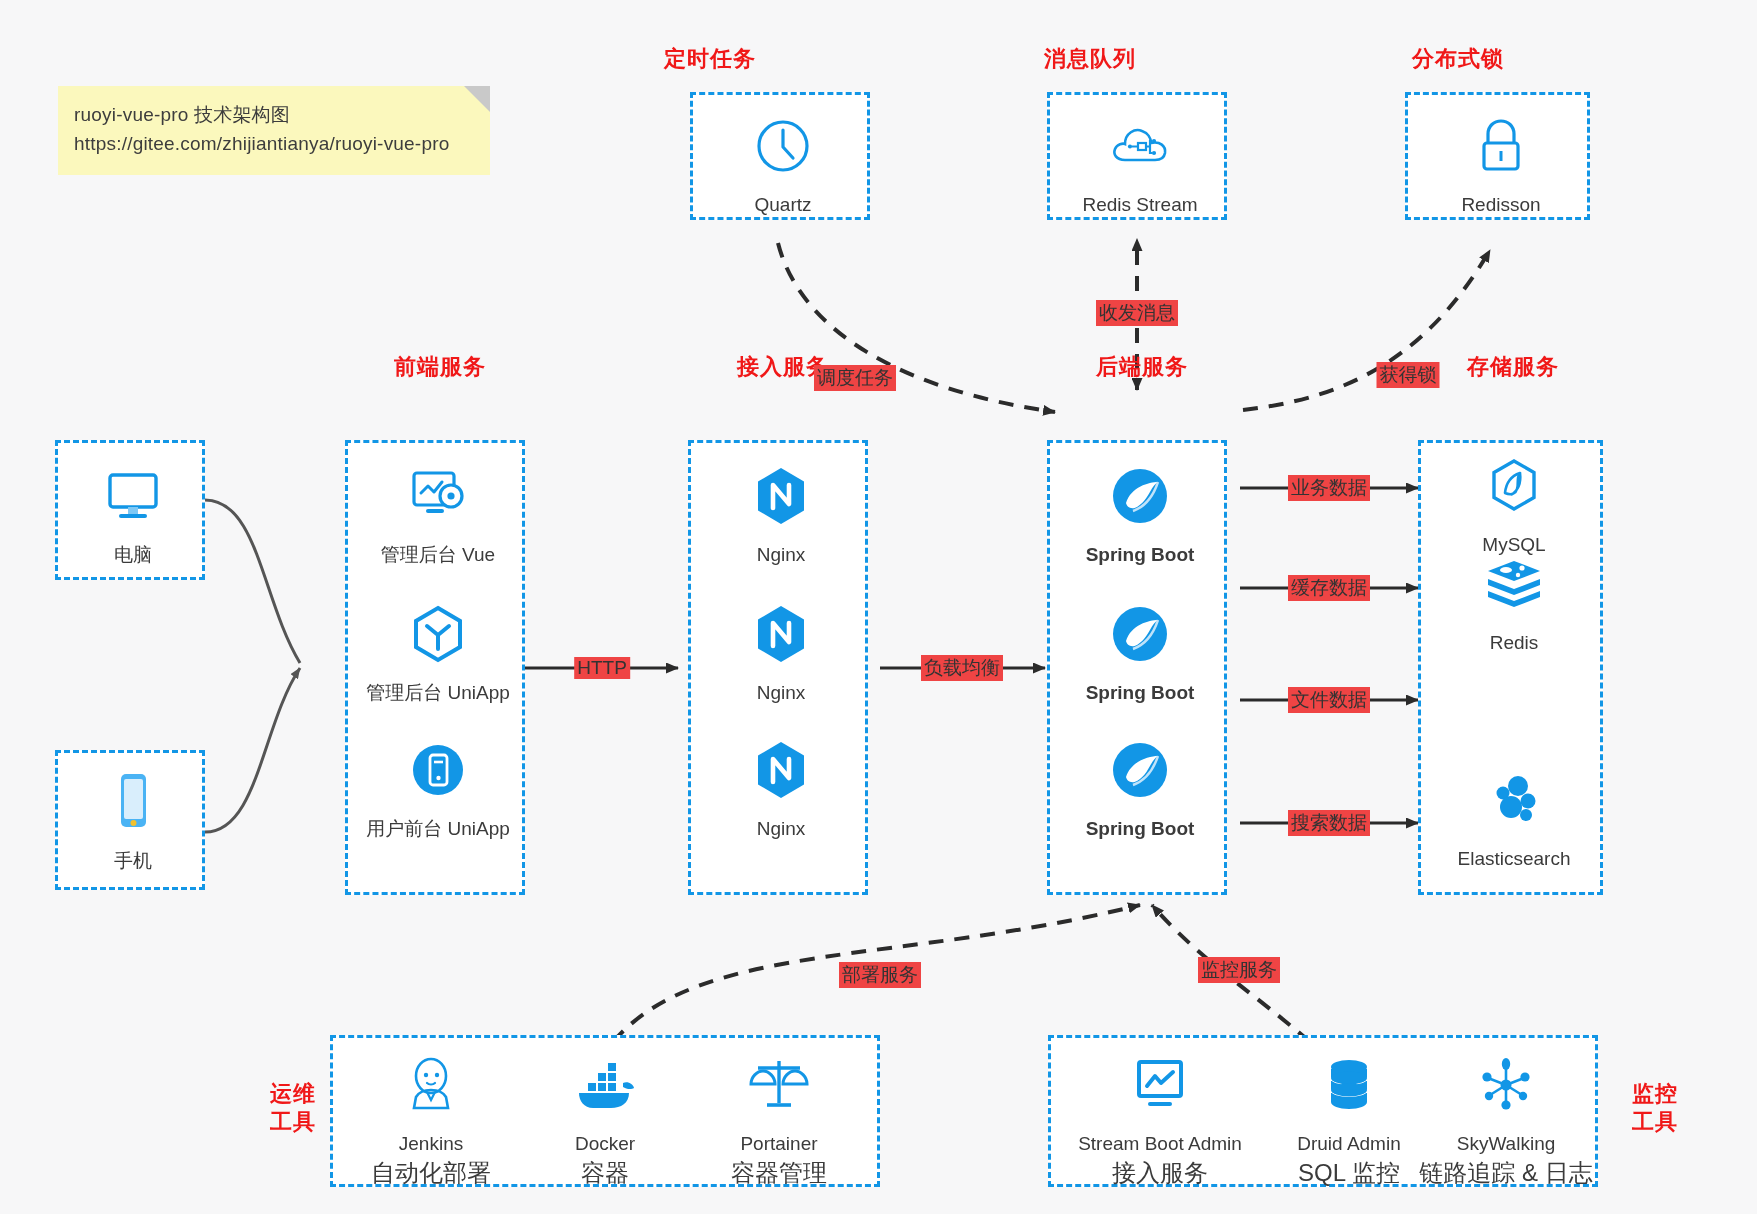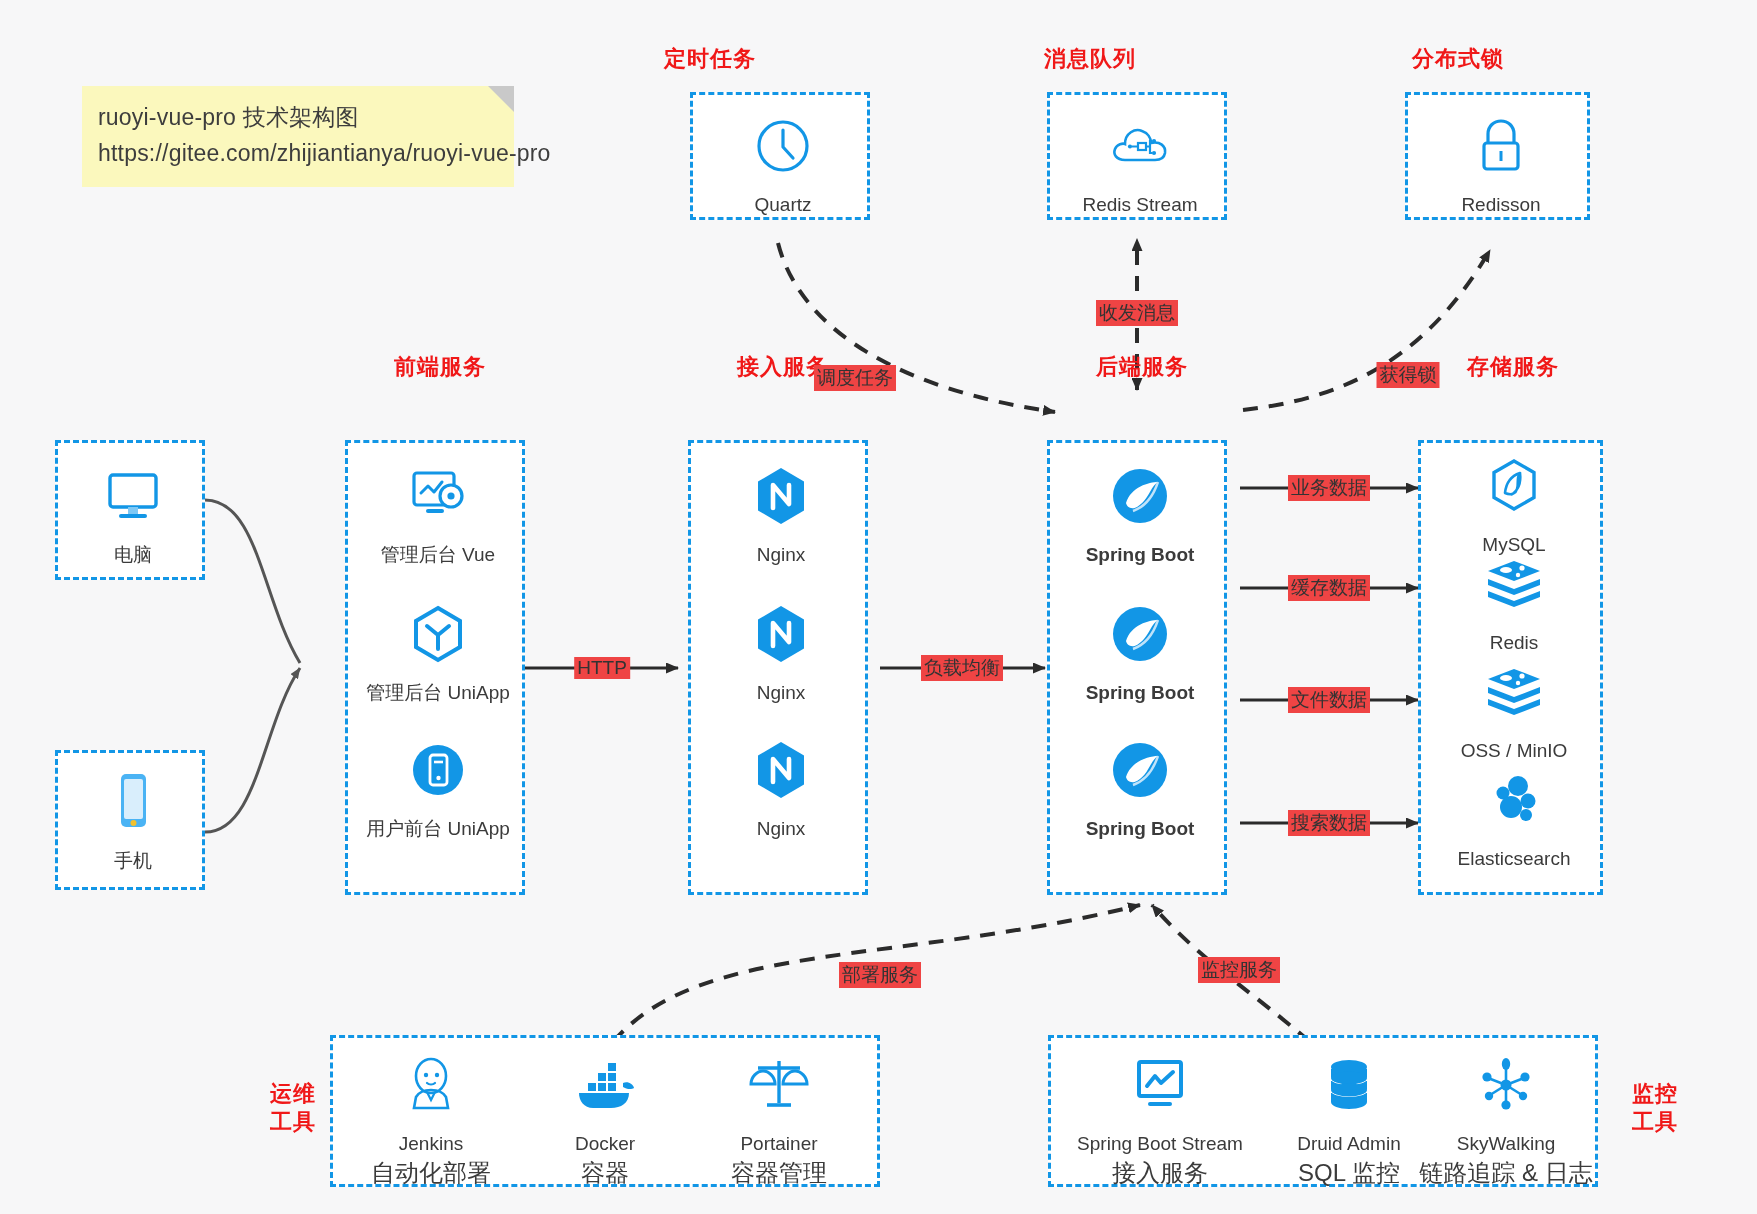--- a/index.html
+++ b/index.html
@@ -14,24 +14,23 @@
   }
   #stage{position:absolute;left:0;top:0;width:1757px;height:1214px;}
   svg.edges{position:absolute;left:0;top:0;width:1757px;height:1214px;pointer-events:none;}
 
   
   .note{
     position:absolute;
     background:#fbf8bd;
     padding:14px 16px 16px 16px;
     line-height:1.55;
-    font-size:23px;
+    font-size:19px;
     color:#3d3d3d;
     letter-spacing:.2px;
-    margin-left:24px;
   }
   .note .foldwrap{position:absolute;right:0;top:0;width:26px;height:26px;overflow:hidden;}
   .note .fold{
     position:absolute;right:0;top:0;
     width:0;height:0;
     border-left:26px solid transparent;
     border-top:26px solid #c9c9c9;
   }
   .note div{white-space:nowrap;}
 
@@ -319,33 +318,20 @@
           <path d="M30 4 L56 14 L30 24 L4 14 Z" fill="#1296e6"></path>
           <path d="M4 22 L30 32 L56 22 L56 28 L30 38 L4 28 Z" fill="#1296e6"></path>
           <path d="M4 34 L30 44 L56 34 L56 40 L30 50 L4 40 Z" fill="#1296e6"></path>
           <ellipse cx="22" cy="13" rx="6" ry="3" fill="#ffffff"></ellipse>
           <circle cx="38" cy="11" r="2.6" fill="#ffffff"></circle>
           <circle cx="34" cy="18" r="2.2" fill="#ffffff"></circle>
         </svg>
       </span>
       <span class="lbl">Redis</span>
     </div>
-    <div class="node" style="left:18px;top:218px;">
-      <span class="ico">
-        <svg width="60" height="54" viewBox="0 0 60 54">
-          <path d="M30 4 L56 14 L30 24 L4 14 Z" fill="#1296e6"></path>
-          <path d="M4 22 L30 32 L56 22 L56 28 L30 38 L4 28 Z" fill="#1296e6"></path>
-          <path d="M4 34 L30 44 L56 34 L56 40 L30 50 L4 40 Z" fill="#1296e6"></path>
-          <ellipse cx="22" cy="13" rx="6" ry="3" fill="#ffffff"></ellipse>
-          <circle cx="38" cy="11" r="2.6" fill="#ffffff"></circle>
-          <circle cx="34" cy="18" r="2.2" fill="#ffffff"></circle>
-        </svg>
-      </span>
-      <span class="lbl">OSS / MinIO</span>
-    </div>
     <div class="node" style="left:18px;top:326px;">
       <span class="ico">
         <svg width="56" height="56" viewBox="0 0 56 56">
           <circle cx="32" cy="14" r="10" fill="#1296e6"></circle>
           <circle cx="17" cy="21" r="6.5" fill="#1296e6"></circle>
           <circle cx="25" cy="35" r="11" fill="#1296e6"></circle>
           <circle cx="42" cy="29" r="7.5" fill="#1296e6"></circle>
           <circle cx="40" cy="43" r="6" fill="#1296e6"></circle>
         </svg>
       </span>
@@ -405,21 +391,21 @@
 
   <div class="group" style="left:1048px;top:1035px;width:550px;height:152px;">
     <div class="node" style="left:14px;top:16px;width:190px;">
       <span class="ico">
         <svg width="60" height="54" viewBox="0 0 60 54">
           <rect x="9" y="4" width="42" height="34" rx="2" fill="none" stroke="#1296e6" stroke-width="4"></rect>
           <path d="M17 28 L25 18 L31 25 L43 14" fill="none" stroke="#1296e6" stroke-width="4" stroke-linecap="round" stroke-linejoin="round"></path>
           <rect x="18" y="44" width="24" height="4" rx="2" fill="#1296e6"></rect>
         </svg>
       </span>
-      <span class="lbl">Spring Boot Stream</span>
+      <span class="lbl">Stream Boot Admin</span>
       <span class="lbl2">接入服务</span>
     </div>
     <div class="node" style="left:218px;top:16px;width:160px;">
       <span class="ico">
         <svg width="56" height="56" viewBox="0 0 56 56">
           <ellipse cx="28" cy="10" rx="18" ry="7" fill="#1296e6"></ellipse>
           <path d="M10 12 L10 21 C10 25 18 28 28 28 C38 28 46 25 46 21 L46 12" fill="#1296e6"></path>
           <path d="M10 24 L10 33 C10 37 18 40 28 40 C38 40 46 37 46 33 L46 24" fill="#1296e6"></path>
           <path d="M10 36 L10 45 C10 49 18 52 28 52 C38 52 46 49 46 45 L46 36" fill="#1296e6"></path>
           <ellipse cx="28" cy="22" rx="18" ry="6" fill="#ffffff"></ellipse>

